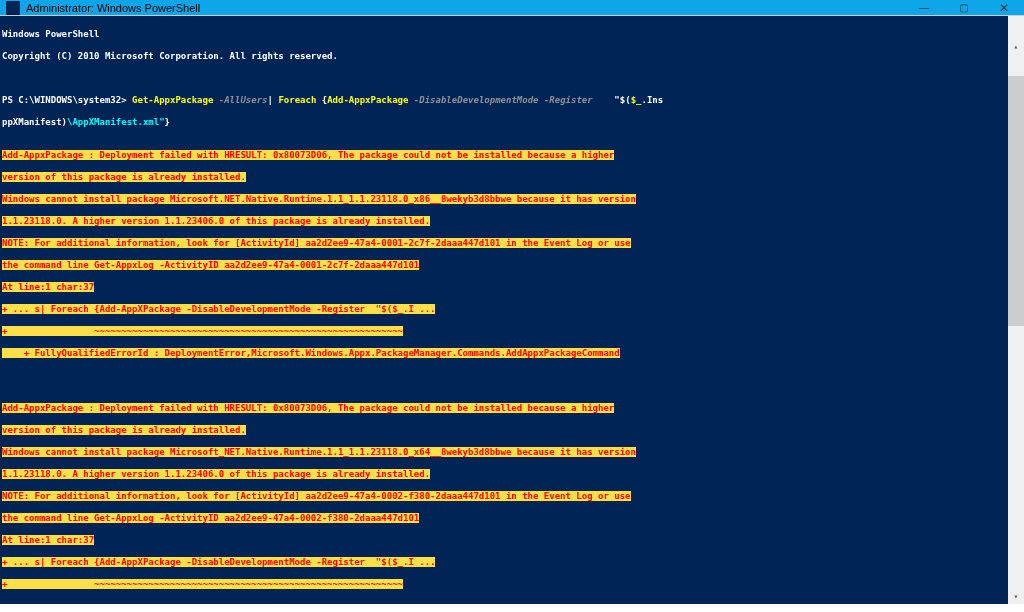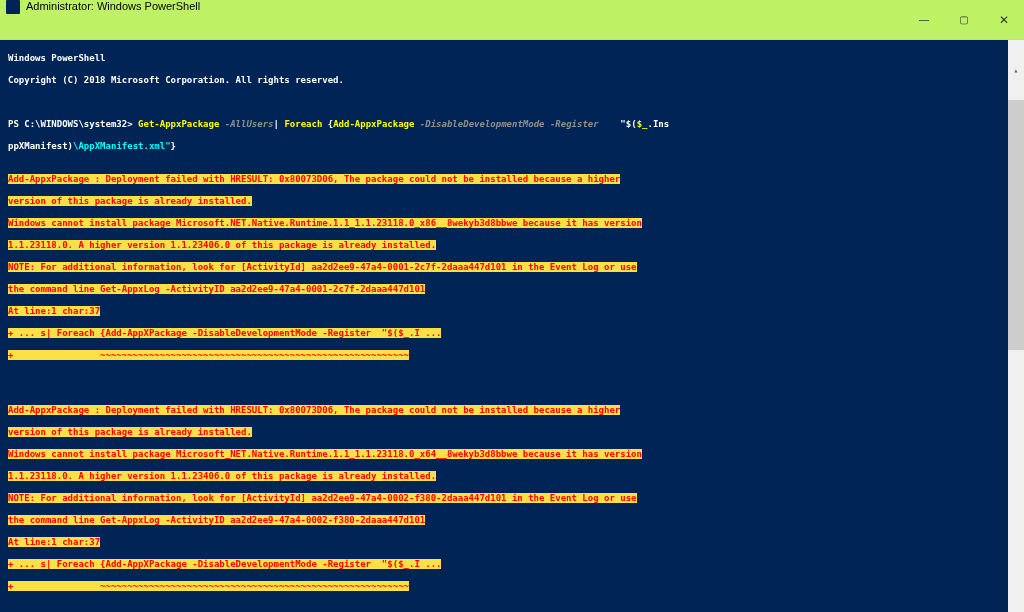--- a/index.html
+++ b/index.html
@@ -1,29 +1,29 @@
 <!DOCTYPE html>
 <html><head>
 <meta charset="utf-8">
 <style>
   * { margin: 0; padding: 0; box-sizing: border-box; }
   html, body { width: 1024px; height: 612px; overflow: hidden; font-family: Consolas, monospace; background: #fff; }
   .titlebar {
-    height: 40px; background: #bef264; display: flex; 
+    height: 16px; background: #0ea5e9; display: flex; align-items: center;
     border-bottom: 1px solid #ccc; font-family: "Segoe UI", sans-serif; font-size: 11px;
     padding-left: 6px; color: #000;
   }
   .titlebar .icon { width: 14px; height: 14px; background: #012456; margin-right: 6px; border-radius: 1px; display:inline-block; }
   .titlebar .title-text { flex: 1; }
   .titlebar .win-btns { display: flex; height: 100%; }
   .titlebar .win-btn { width: 40px; display:flex; align-items:center; justify-content:center; font-family: "Segoe UI Symbol", sans-serif; font-size: 10px; color:#333; }
   .titlebar .win-btn.close { font-size: 12px; }
   .terminal {
     width: 100%; height: 588px; background: #012456; color: #eeedf0;
-    font-size: 9px; line-height: 11px; padding: 2px 8px; white-space: pre;
+    font-size: 9px; line-height: 11px; padding: 2px 2px; white-space: pre;
     overflow: hidden; font-weight: bold; position: relative;
   }
   .scrollbar-track { position: absolute; right: 0; top: 0; width: 16px; height: 100%; background: #f0f0f0; }
   .scrollbar-arrow { height: 16px; width: 16px; display:flex; align-items:center; justify-content:center; font-size:8px; color:#606060; background:#f0f0f0;}
   .scrollbar-thumb { width: 16px; height: 250px; background: #cdcdcd; margin-top: 0; }
   .white { color: #ffffff; } 
   .cmd-yellow { color: #ffff00; }
   .cmd-cyan { color: #00ffff; }
   .cmd-gray { color: #909090; font-style: italic; }
   .err-bg { background: #fde047; color: #ff0000; display:inline; }
@@ -38,34 +38,35 @@
   <span class="title-text">Administrator: Windows PowerShell</span>
   <div class="win-btns">
     <div class="win-btn">—</div>
     <div class="win-btn">▢</div>
     <div class="win-btn close">✕</div>
   </div>
 </div>
 
 <div class="terminal">
 <div class="line white">Windows PowerShell</div>
-<div class="line white">Copyright (C) 2018 Microsoft Corporation. All rights reserved.</div>
+<div class="line white">Copyright (C) 2010 Microsoft Corporation. All rights reserved.</div>
 <div class="line"> </div>
 <div class="line"><span class="white">PS C:\WINDOWS\system32&gt; </span><span class="cmd-yellow">Get-AppxPackage </span><span class="cmd-gray">-AllUsers</span><span class="white">| </span><span class="cmd-yellow">Foreach </span><span class="white">{</span><span class="cmd-yellow">Add-AppxPackage </span><span class="cmd-gray">-DisableDevelopmentMode -Register </span><span class="cmd-gray">   </span><span class="white">"$(</span><span class="cmd-yellow">$_</span><span class="white">.Ins</span></div>
 <div class="line"><span class="white">ppXManifest</span><span class="white">)</span><span class="cmd-cyan">\AppXManifest.xml"</span><span class="white">}</span></div>
 
 <div class="line"><span class="err-bg">Add-AppxPackage : Deployment failed with HRESULT: 0x80073D06, The package could not be installed because a higher</span></div>
 <div class="line"><span class="err-bg">version of this package is already installed.</span></div>
 <div class="line"><span class="err-bg">Windows cannot install package Microsoft.NET.Native.Runtime.1.1_1.1.23118.0_x86__8wekyb3d8bbwe because it has version</span></div>
 <div class="line"><span class="err-bg">1.1.23118.0. A higher version 1.1.23406.0 of this package is already installed.</span></div>
 <div class="line"><span class="err-bg">NOTE: For additional information, look for [ActivityId] aa2d2ee9-47a4-0001-2c7f-2daaa447d101 in the Event Log or use</span></div>
 <div class="line"><span class="err-bg">the command line Get-AppxLog -ActivityID aa2d2ee9-47a4-0001-2c7f-2daaa447d101</span></div>
 <div class="line"><span class="err-bg">At line:1 char:37</span></div>
 <div class="line"><span class="err-bg">+ ... s| Foreach {Add-AppXPackage -DisableDevelopmentMode -Register  "$($_.I ...</span></div>
 <div class="line"><span class="err-bg">+                ~~~~~~~~~~~~~~~~~~~~~~~~~~~~~~~~~~~~~~~~~~~~~~~~~~~~~~~~~</span></div>
+<div class="line"><span class="err-bg">    + FullyQualifiedErrorId : DeploymentError,Microsoft.Windows.Appx.PackageManager.Commands.AddAppxPackageCommand</span></div>
 <div class="line"><span class="err-fg"> </span></div>
 
 <div class="line"><span class="err-bg">Add-AppxPackage : Deployment failed with HRESULT: 0x80073D06, The package could not be installed because a higher</span></div>
 <div class="line"><span class="err-bg">version of this package is already installed.</span></div>
 <div class="line"><span class="err-bg">Windows cannot install package Microsoft_NET.Native.Runtime.1.1_1.1.23118.0_x64__8wekyb3d8bbwe because it has version</span></div>
 <div class="line"><span class="err-bg">1.1.23118.0. A higher version 1.1.23406.0 of this package is already installed.</span></div>
 <div class="line"><span class="err-bg">NOTE: For additional information, look for [ActivityId] aa2d2ee9-47a4-0002-f380-2daaa447d101 in the Event Log or use</span></div>
 <div class="line"><span class="err-bg">the command line Get-AppxLog -ActivityID aa2d2ee9-47a4-0002-f380-2daaa447d101</span></div>
 <div class="line"><span class="err-bg">At line:1 char:37</span></div>
 <div class="line"><span class="err-bg">+ ... s| Foreach {Add-AppXPackage -DisableDevelopmentMode -Register  "$($_.I ...</span></div>

